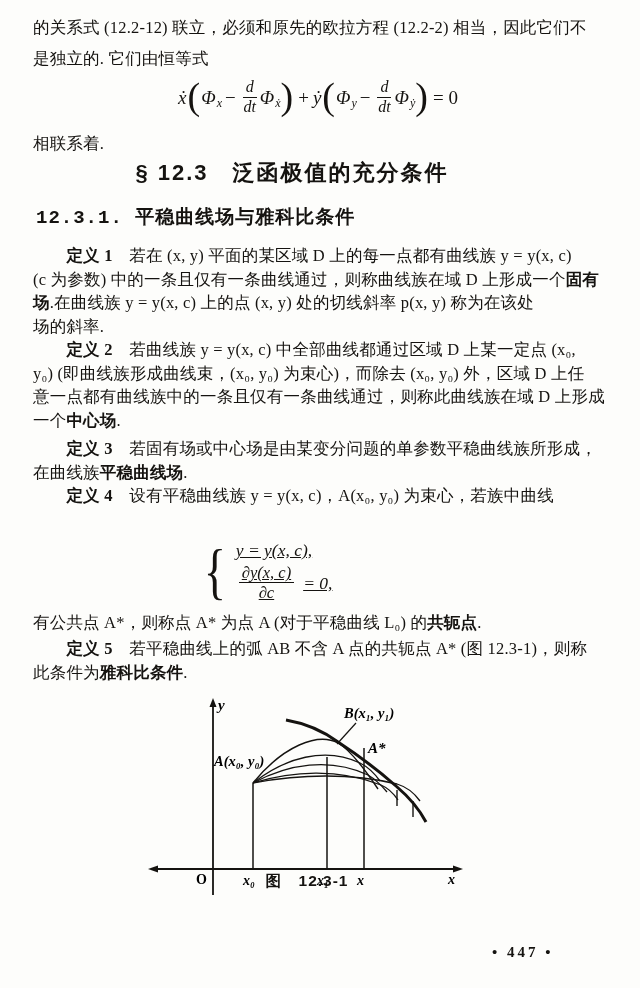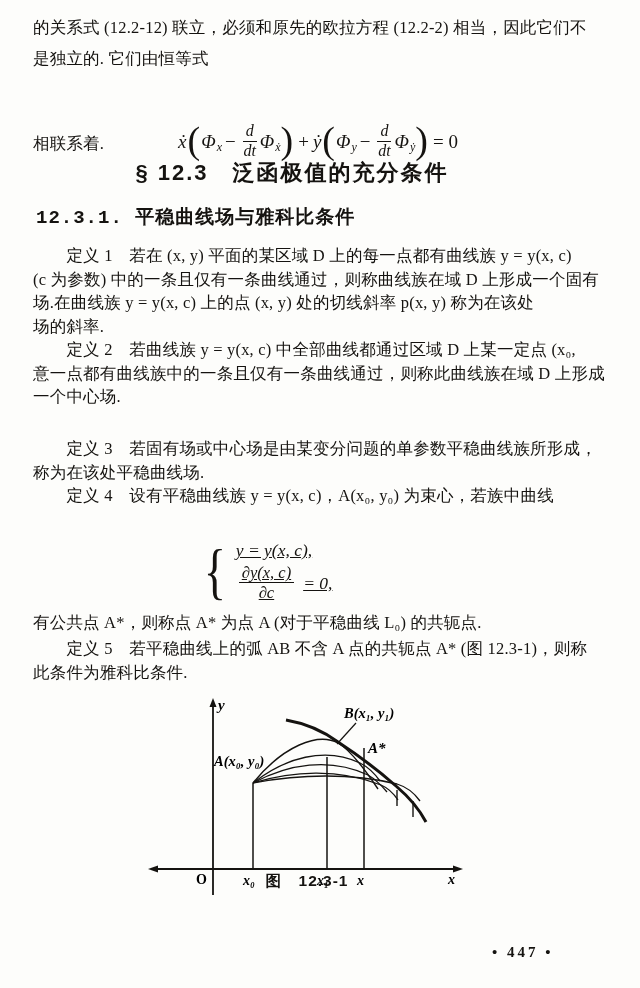--- a/index.html
+++ b/index.html
@@ -4,35 +4,35 @@
 <style>
   html,body{margin:0;padding:0;}
   body{
     width:640px;height:988px;position:relative;
     background:#fdfdfb;color:#151310;
     font-family:"Liberation Serif","DejaVu Serif",serif;
     overflow:hidden;
   }
   .abs{position:absolute;}
   .tline{white-space:pre;line-height:inherit;}
-  .bold{font-weight:normal;margin-top:33px;}
+  .bold{font-weight:bold;margin-top:33px;}
   .body-text{font-size:16.5px;letter-spacing:0.2px;}
   .pitch-lg{line-height:31px;}
   .pitch-sm{line-height:23.6px;}
   
   .heading{
     font-family:"Liberation Sans","DejaVu Sans",sans-serif;
     font-weight:bold;text-align:center;font-size:22px;letter-spacing:2px;
   }
   .subheading{
     font-family:"Liberation Sans","DejaVu Sans",sans-serif;
     font-weight:bold;font-size:19px;letter-spacing:1px;
   }
   
-  .formula-wrap{width:100%;text-align:center;margin-top:44px;}
+  .formula-wrap{width:100%;text-align:center;}
   .formula{display:inline-block;font-style:italic;font-size:19px;white-space:nowrap;}
   .formula .paren{
     font-style:normal;font-size:38px;font-weight:300;
     vertical-align:middle;position:relative;top:-2px;padding:0 1px;
   }
   .formula .mo{font-style:normal;padding:0 4px;vertical-align:middle;}
   .formula .mi{vertical-align:middle;}
   .formula sub{font-size:12px;font-style:italic;vertical-align:baseline;position:relative;top:5px;left:1px;}
   .frac{
     display:inline-block;vertical-align:middle;text-align:center;
@@ -79,27 +79,28 @@
 
 <div class="abs body-text pitch-sm" style="top:244px;left:33px;">
     <div class="tline"><span>　　</span><span class="bold">定义 1</span><span>　若在 (x, y) 平面的某区域 D 上的每一点都有曲线族 y = y(x, c)</span></div>
     <div class="tline"><span>(c 为参数) 中的一条且仅有一条曲线通过，则称曲线族在域 D 上形成一个</span><span class="bold">固有</span></div>
     <div class="tline"><span class="bold">场</span><span>.在曲线族 y = y(x, c) 上的点 (x, y) 处的切线斜率 p(x, y) 称为在该处</span></div>
     <div class="tline"><span>场的斜率.</span></div>
   </div>
 
 <div class="abs body-text pitch-sm" style="top:338px;left:33px;">
     <div class="tline"><span>　　</span><span class="bold">定义 2</span><span>　若曲线族 y = y(x, c) 中全部曲线都通过区域 D 上某一定点 (x₀,</span></div>
+    <div class="tline"><span>y₀) (即曲线族形成曲线束，(x₀, y₀) 为束心)，而除去 (x₀, y₀) 外，区域 D 上任</span></div>
     <div class="tline"><span>意一点都有曲线族中的一条且仅有一条曲线通过，则称此曲线族在域 D 上形成</span></div>
     <div class="tline"><span>一个</span><span class="bold">中心场</span><span>.</span></div>
   </div>
 
 <div class="abs body-text pitch-sm" style="top:437px;left:33px;">
     <div class="tline"><span>　　</span><span class="bold">定义 3</span><span>　若固有场或中心场是由某变分问题的单参数平稳曲线族所形成，</span></div>
-    <div class="tline"><span>称为在该处</span><span class="bold">平稳曲线场</span><span>.</span></div>
+    <div class="tline"><span>在曲线族</span><span class="bold">平稳曲线场</span><span>.</span></div>
     <div class="tline"><span>　　</span><span class="bold">定义 4</span><span>　设有平稳曲线族 y = y(x, c)，A(x₀, y₀) 为束心，若族中曲线</span></div>
   </div>
 
 <div class="abs system" style="top:540px;left:200px;">
   <span class="brace">{</span>
   <span class="sys-lines">
     <span class="sys-row">y = y(x, c),</span>
     <span class="sys-row">
         <span class="frac">
           <span class="fn">∂y(x, c)</span>

